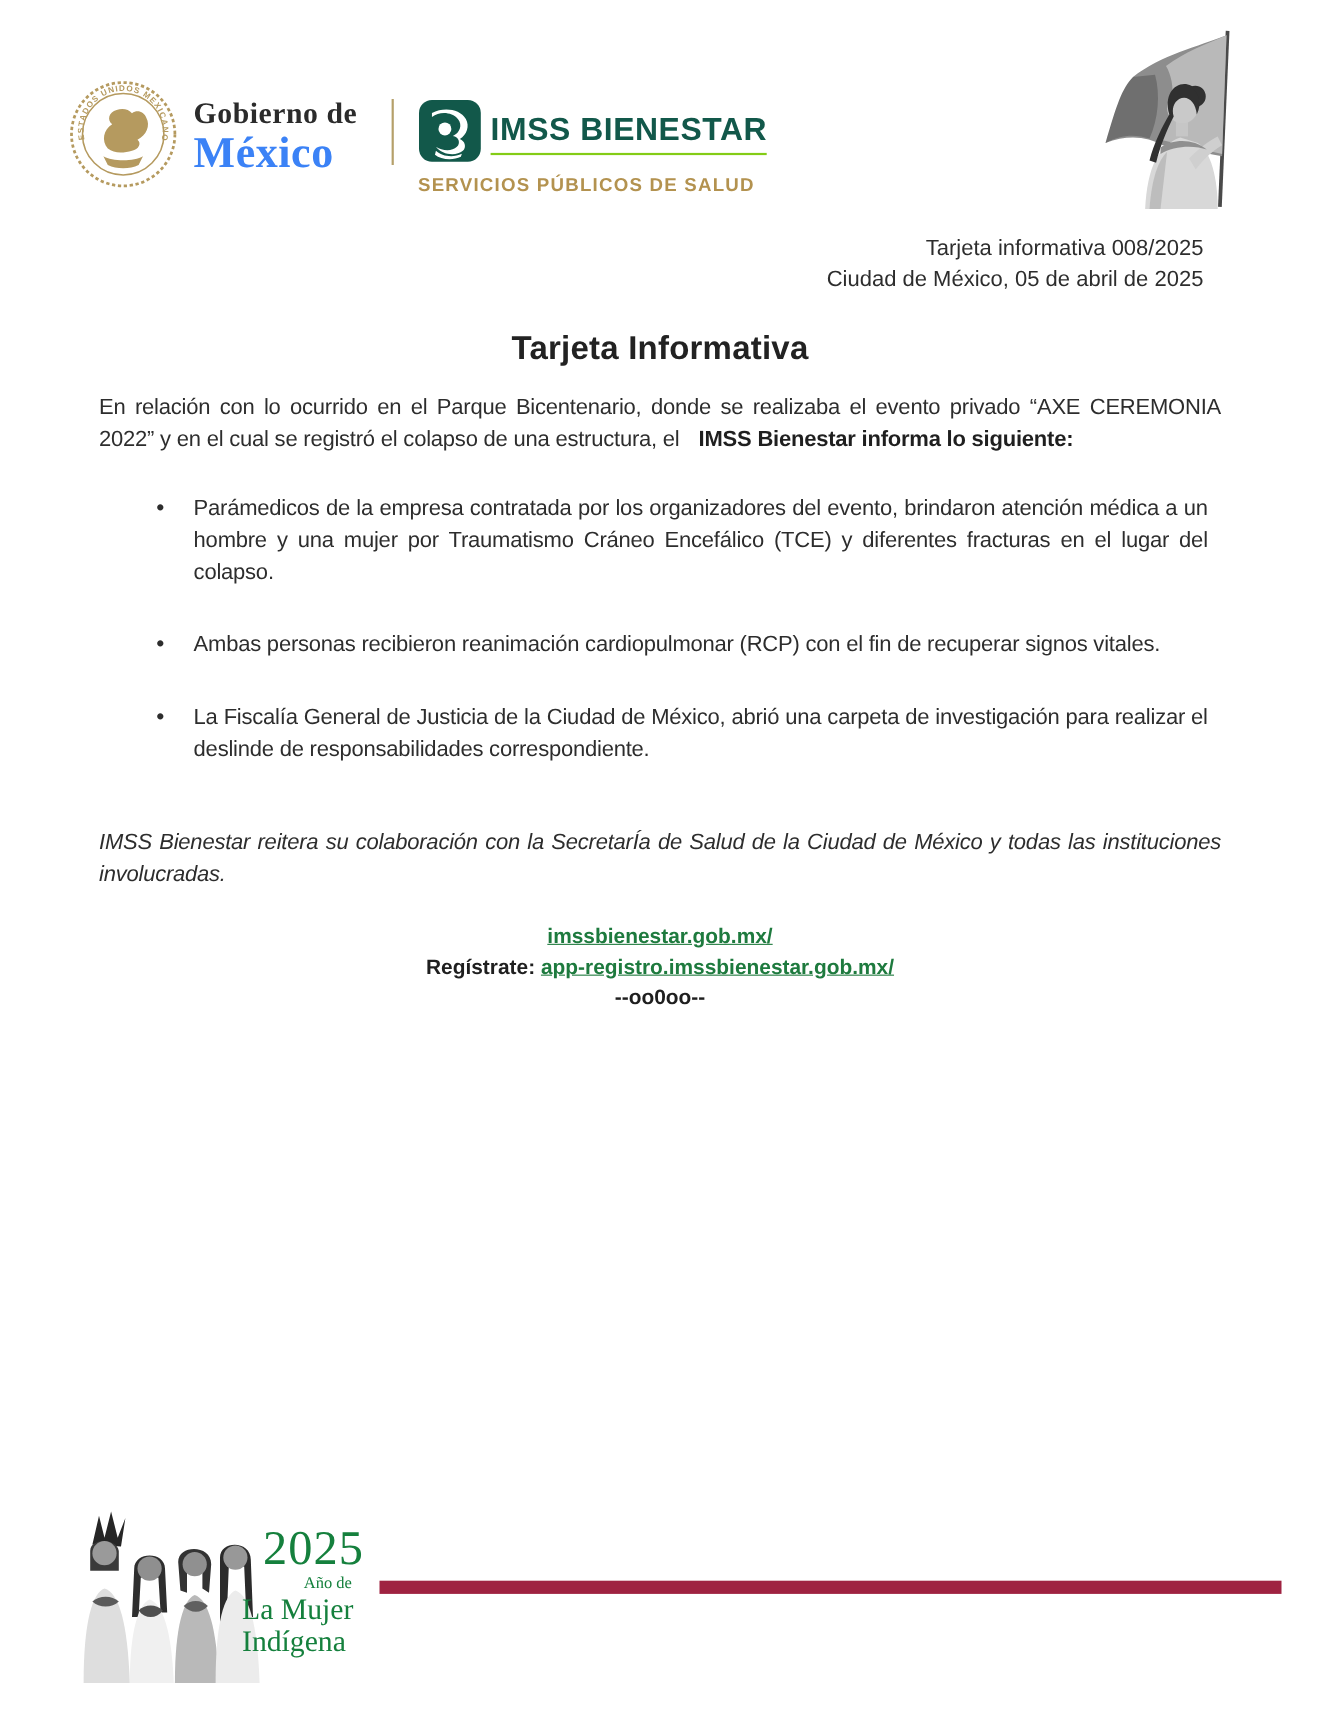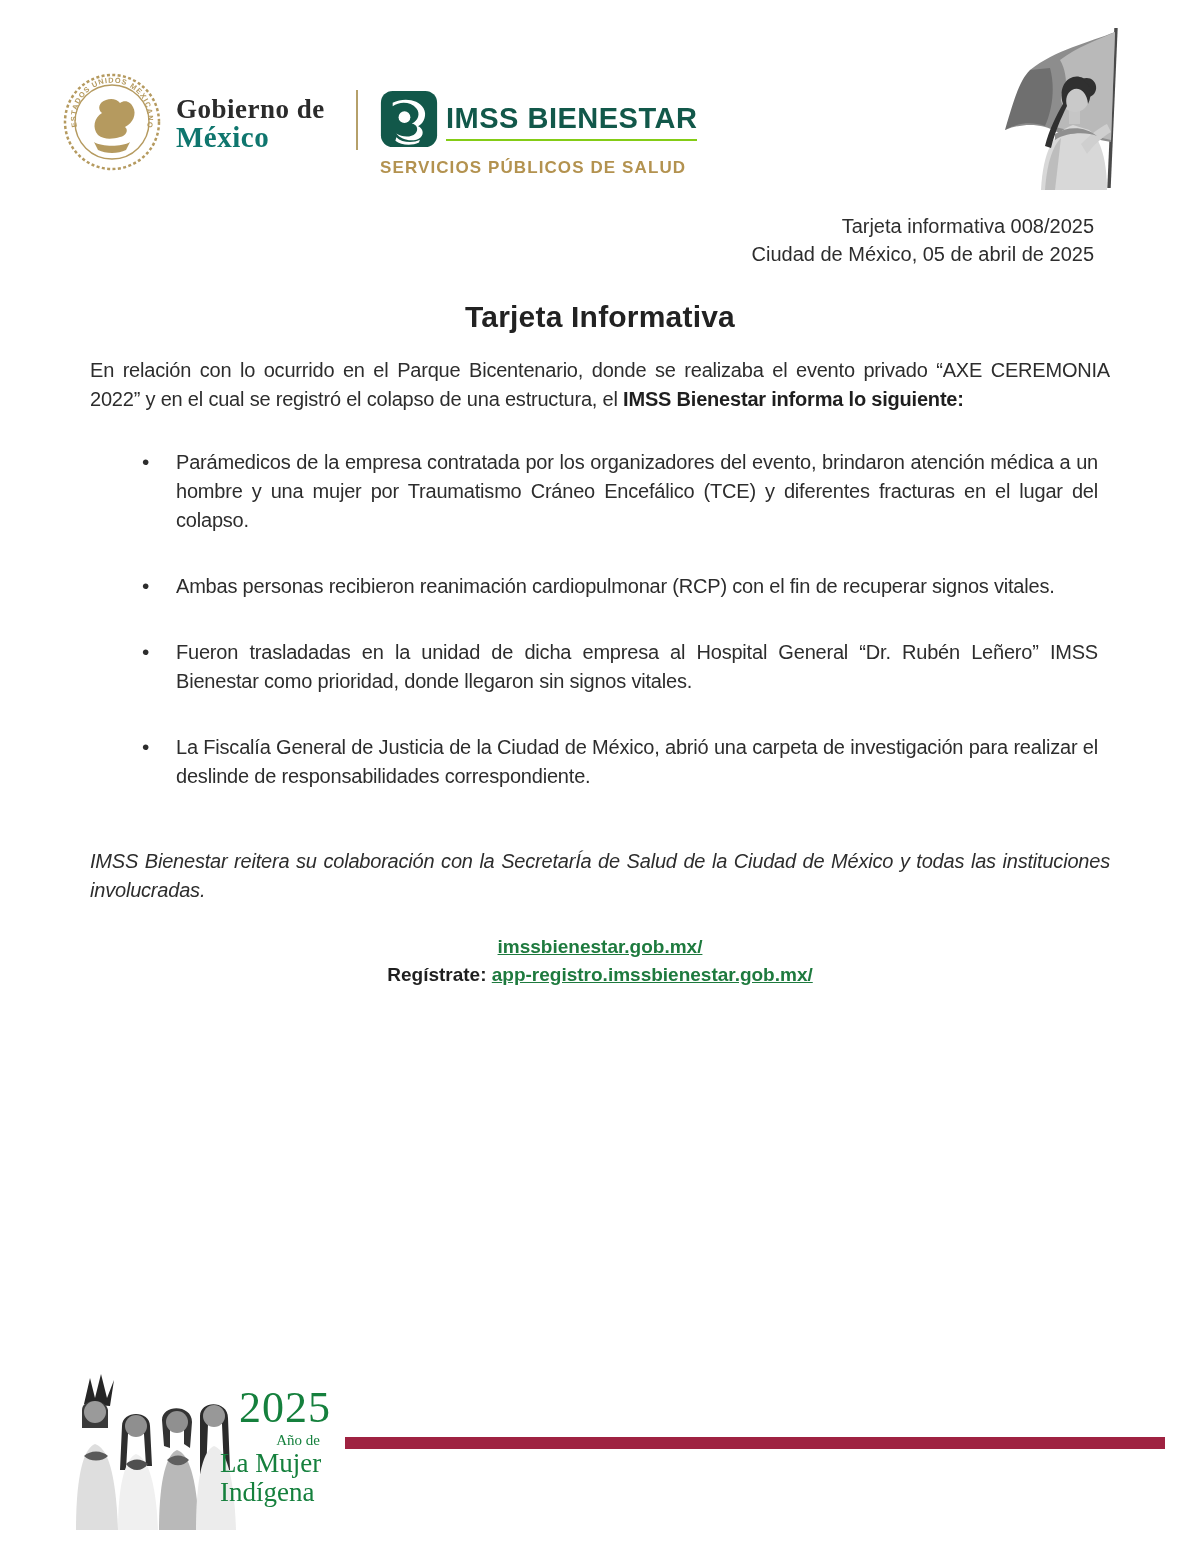--- a/index.html
+++ b/index.html
@@ -9,42 +9,42 @@
     font-family:"Liberation Sans", sans-serif;
     color:#2d2d2d;
     position:relative;
     overflow:hidden;
   }
 
   
   .gob-logo { position:absolute; left:62px; top:72px; display:flex; align-items:center; gap:14px; }
   .gob-text { font-family:"Liberation Serif", serif; }
   .gob-line1 { font-size:27px; font-weight:700; color:#2b2b2b; letter-spacing:.5px; }
-  .gob-line2 { font-size:29px; font-weight:700; color:#0f766e; margin-top:-4px; letter-spacing:.5px; }
+  .gob-line2 { font-size:40px; font-weight:700; color:#3b82f6; margin-top:-4px; letter-spacing:.5px; }
 
   .header-divider { position:absolute; left:356px; top:90px; width:2px; height:60px; background:#b5a06a; }
 
   .imss-logo { position:absolute; left:380px; top:90px; }
   .imss-row { display:flex; align-items:center; gap:8px; }
   .imss-name { font-size:29px; font-weight:700; color:#12584a; letter-spacing:.5px; border-bottom:2px solid #84cc16; padding-bottom:4px; }
   .imss-tagline { margin-top:6px; font-size:17px; font-weight:700; color:#b3924f; letter-spacing:1.1px; }
 
   .flag-art { position:absolute; left:985px; top:22px; width:172px; height:172px; }
 
   
   .meta { position:absolute; top:212px; right:106px; text-align:right; font-size:20px; line-height:1.42; color:#2d2d2d; }
 
   
   .doc-title { position:absolute; top:300px; left:0; width:100%; text-align:center;
                font-size:30px; font-weight:700; color:#222; letter-spacing:.2px; }
 
   
   .content { position:absolute; left:90px; top:356px; width:1020px; }
   .para { text-align:justify; font-size:20px; line-height:29px; letter-spacing:-0.2px; }
-  .para b { color:#1f1f1f; }
+  .para b { color:#1f1f1f;margin-left:12px; }
 
   ul.bullets { list-style:none; margin:34px 12px 0 50px; }
   ul.bullets li { position:relative; padding-left:36px; margin-bottom:37px;
                   text-align:justify; font-size:20px; line-height:29px; letter-spacing:-0.2px; }
   ul.bullets li::before { content:"\2022"; position:absolute; left:2px; top:-1px; font-size:21px; color:#2d2d2d; }
 
   .closing { margin-top:56px;font-style:italic; }
 
   .links { margin-top:28px; text-align:center; font-size:19px; line-height:28px; }
   .links a { color:#1e7a3e; font-weight:700; text-decoration:underline;margin-top:12px; }
@@ -133,34 +133,34 @@
 
 <div class="doc-title">Tarjeta Informativa</div>
 
 <div class="content">
 
   <p class="para"><span>En relación con lo ocurrido en el Parque Bicentenario, donde se realizaba el evento privado “AXE CEREMONIA 2022” y en el cual se registró el colapso de una estructura, el </span><b>IMSS Bienestar informa lo siguiente:</b></p>
 
   <ul class="bullets">
     <li>Parámedicos de la empresa contratada por los organizadores del evento, brindaron atención médica a un hombre y una mujer por Traumatismo Cráneo Encefálico (TCE) y diferentes fracturas en el lugar del colapso.</li>
     <li>Ambas personas recibieron reanimación cardiopulmonar (RCP) con el fin de recuperar signos vitales.</li>
-    <li>Fueron trasladadas en la unidad de dicha empresa al Hospital General “Dr. Rubén Leñero” IMSS Bienestar como prioridad, donde llegaron sin signos vitales.</li>
     <li>La Fiscalía General de Justicia de la Ciudad de México, abrió una carpeta de investigación para realizar el deslinde de responsabilidades correspondiente.</li>
   </ul>
 
   <p class="para closing">IMSS Bienestar reitera su colaboración con la SecretarÍa de Salud de la Ciudad de México y todas las instituciones involucradas.</p>
 
   <div class="links">
     <div>
       <a href="#">imssbienestar.gob.mx/</a>
     </div>
     <div>
       <span class="register-label">Regístrate:</span>
       <a href="#">app-registro.imssbienestar.gob.mx/</a>
     </div>
+    <div class="separator">--oo0oo--</div>
   </div>
 
 </div>
 
 <div class="women-art">
   <svg width="166" height="160" viewBox="0 0 166 160">
 
     <path d="M10,34 L16,8 L21,28 L27,4 L33,28 L40,10 L36,36 Z" fill="#262626"></path>
     <path d="M8,40 C8,28 32,28 34,40 L34,58 L8,58 Z" fill="#3a3a3a"></path>
     <circle cx="21" cy="42" r="11" fill="#9a9a9a"></circle>

